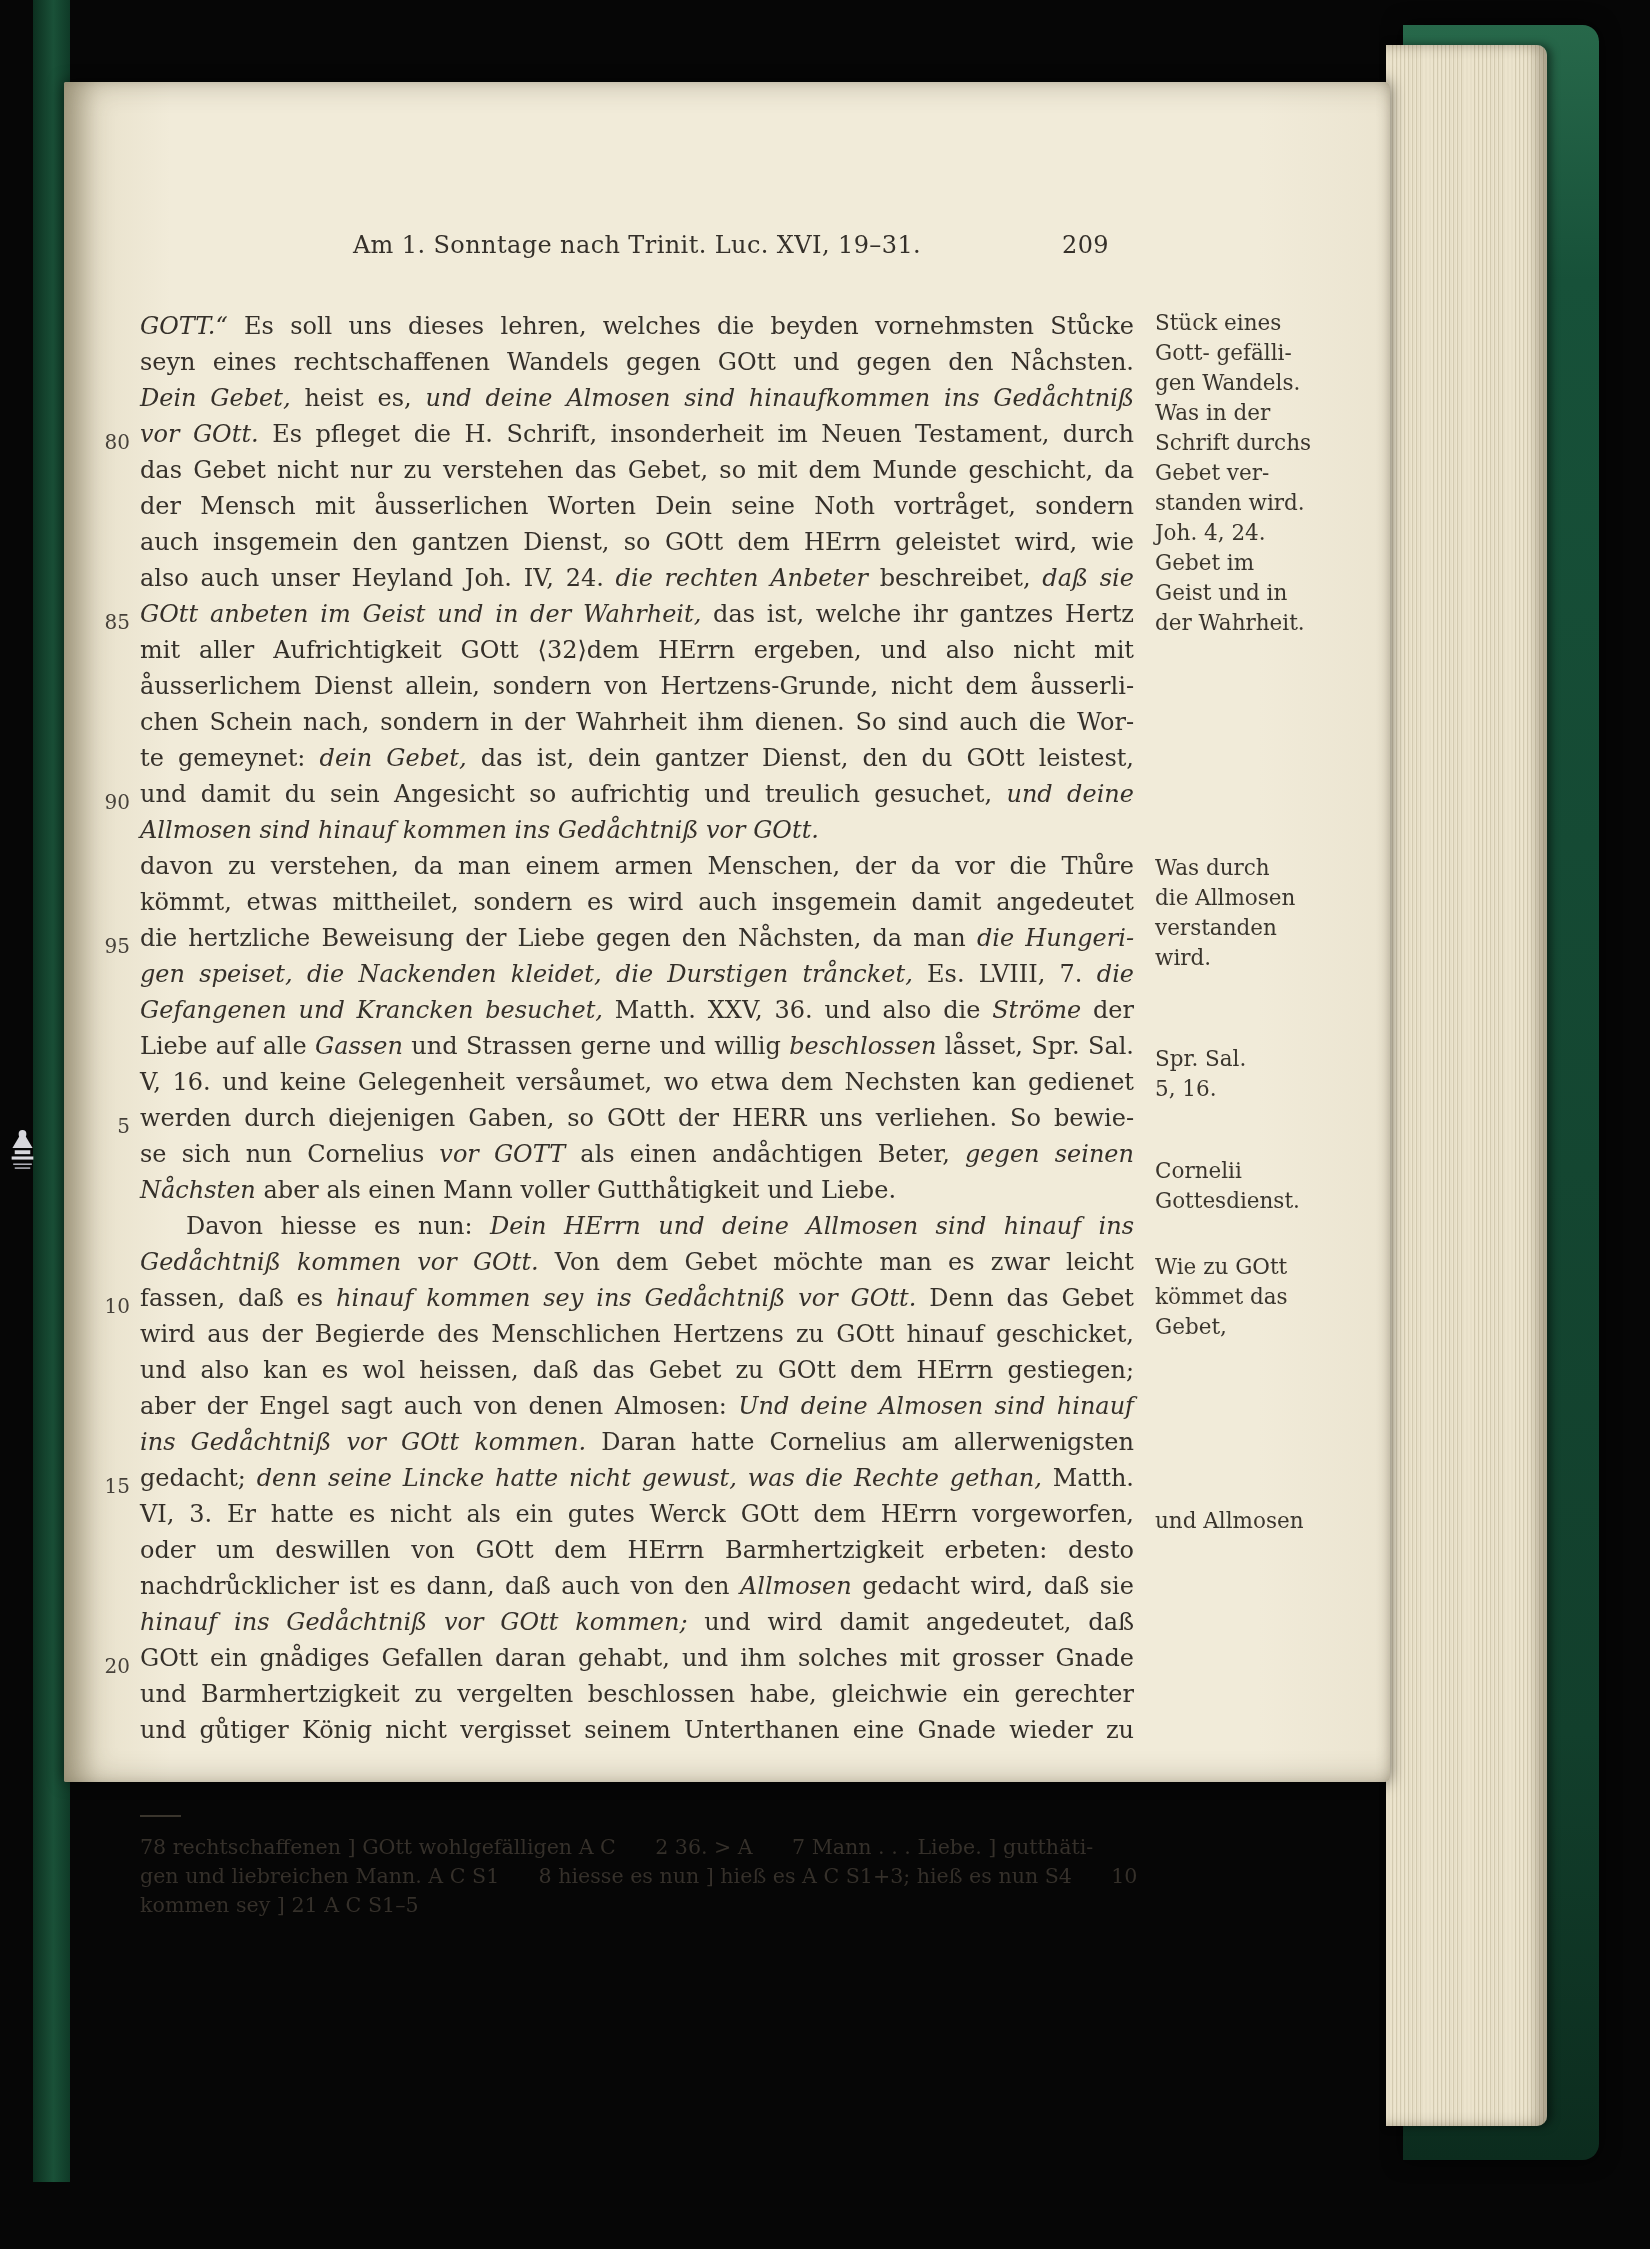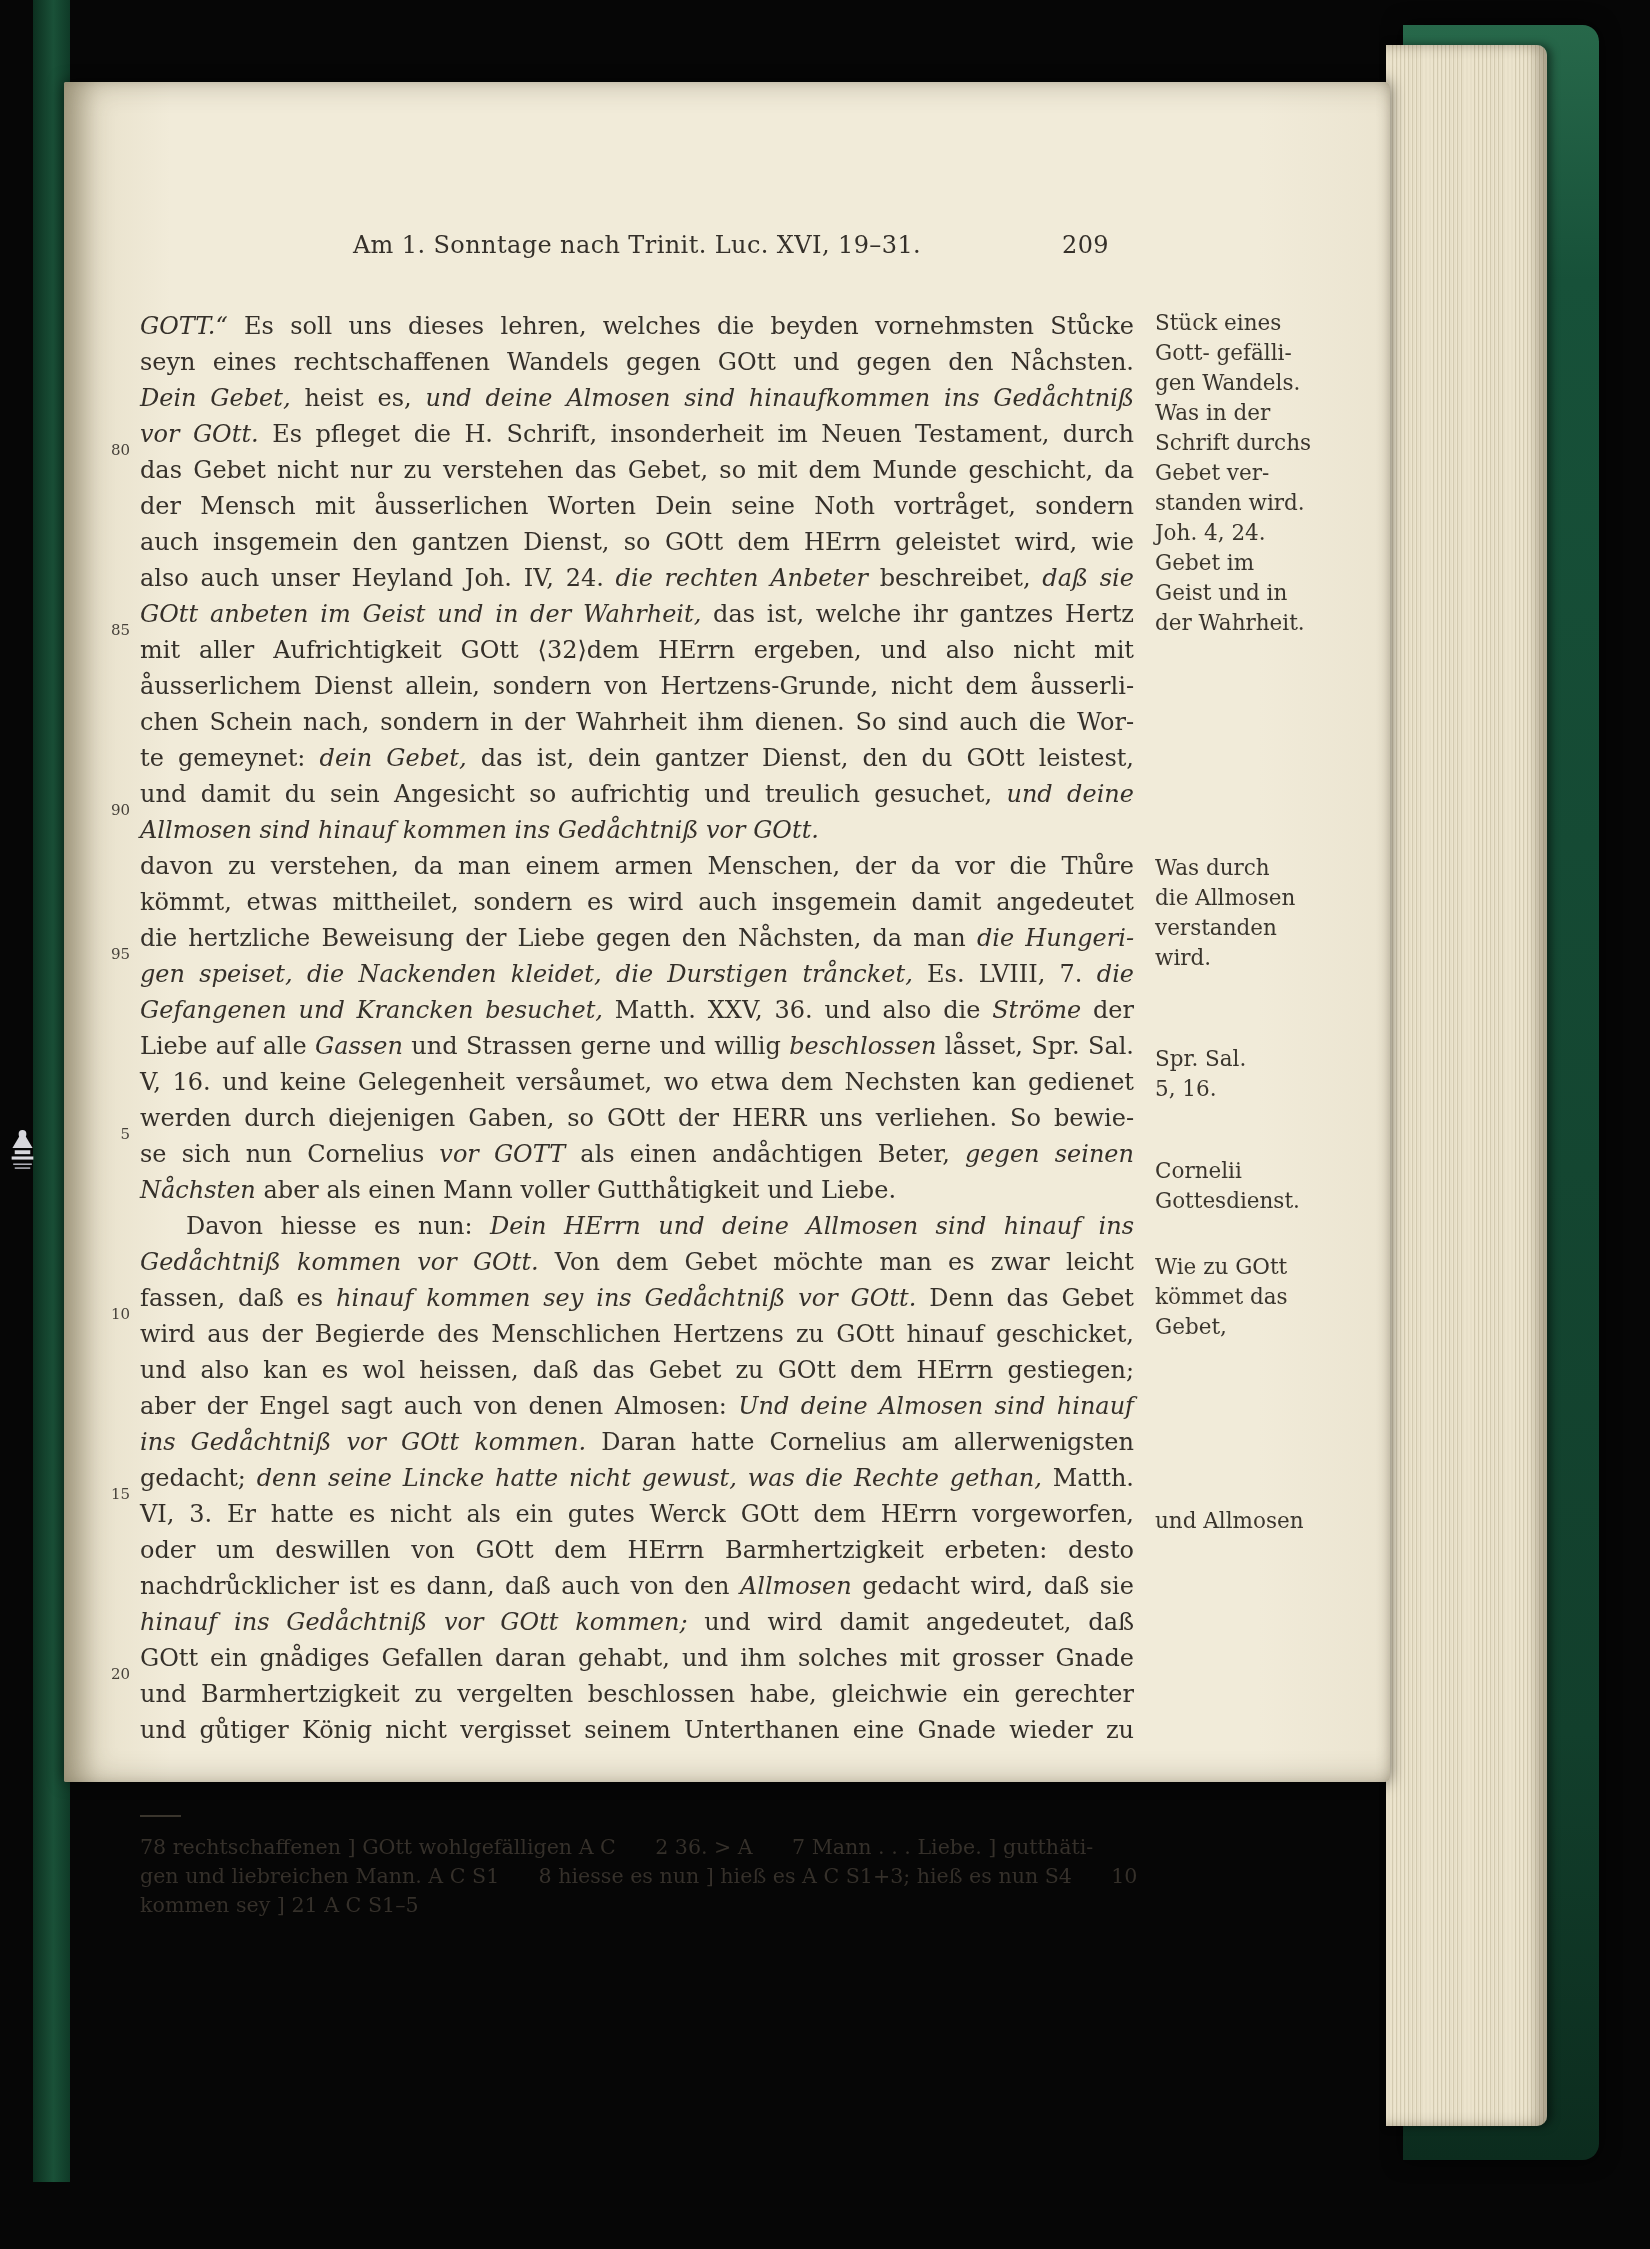--- a/index.html
+++ b/index.html
@@ -38,22 +38,22 @@
              font-size:24px; letter-spacing:0.4px; }
   .pagenum { position:absolute; right:25px; top:0; font-size:24px; }
   
   .bodytext { position:absolute; left:76px; top:226px; width:994px;
               font-size:24px; }
   .bline { position:relative; height:36px; line-height:36px;
            text-align:justify; text-align-last:justify; }
   .bline.last { text-align-last:left; }
   .bline.ind { text-indent:46px; }
   .bline em { font-style:italic; }
-  .lnum { position:absolute; left:-46px; top:16px; width:36px; text-align:right;
-          font-size:15px; color:#46413a; text-align-last:right; }
+  .lnum { position:absolute; left:-46px; top:8px; width:36px; text-align:right;
+          font-size:20px; color:#46413a; text-align-last:right; }
   
   .mnotes { position:absolute; left:1091px; top:0; width:161px; }
   .mnote { position:absolute; left:0; font-size:21.5px; line-height:30px; color:#3a352d; }
   
   .apprule { position:absolute; left:76px; top:1733px; width:41px; height:1.7px; background:#3a352d; }
   .apparatus { position:absolute; left:76px; top:1751px; width:1002px;
                font-size:20.6px; line-height:29px; }
   .fline { white-space:pre-wrap; }
   
   .watermark { position:absolute; left:6.6px; top:1124px; width:31px; height:51px; opacity:.92; }

